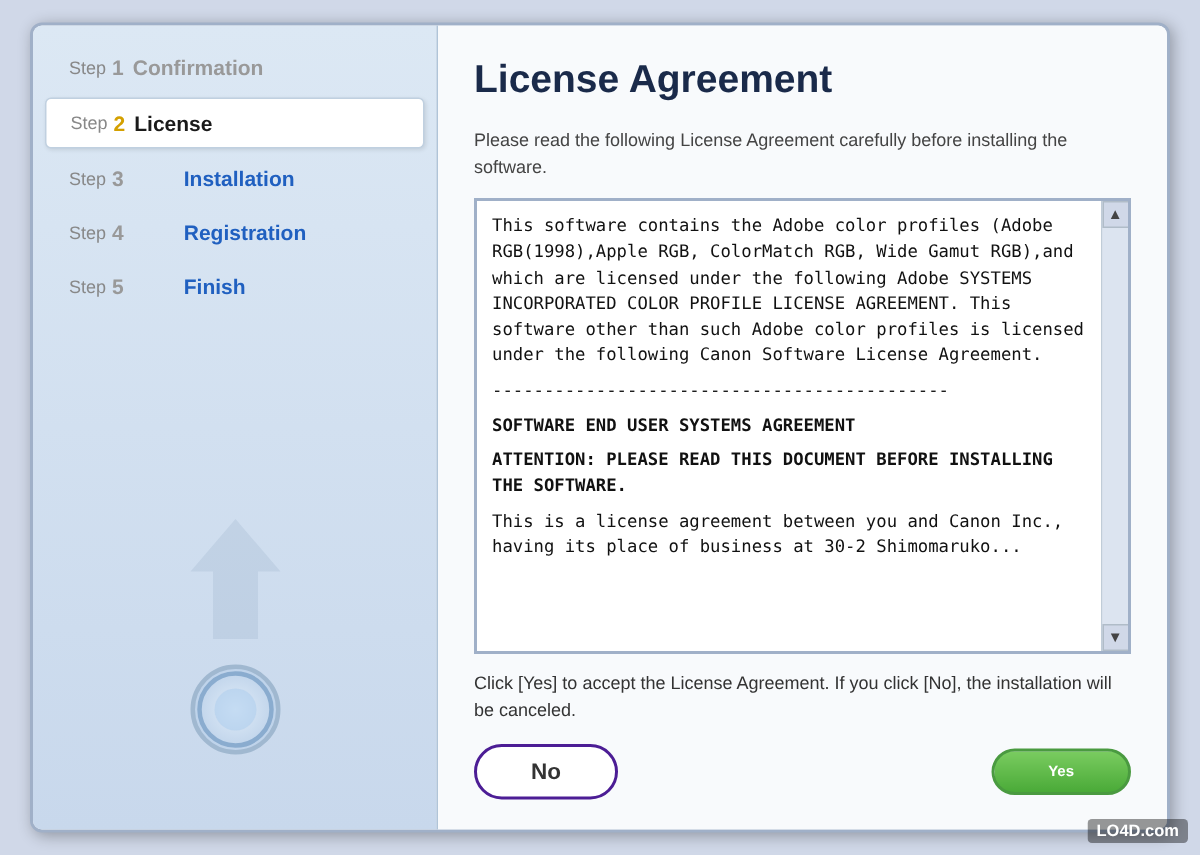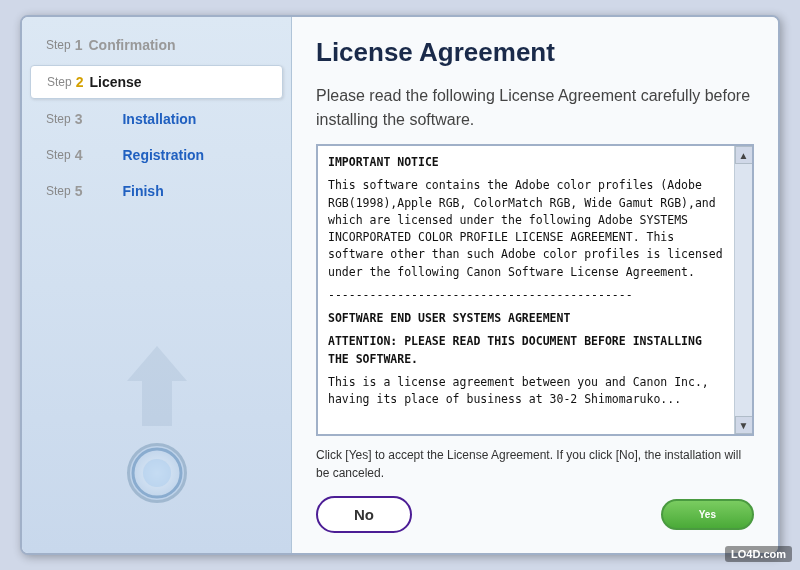--- a/index.html
+++ b/index.html
@@ -100,21 +100,21 @@
       padding: 20px 24px;
       background: #f8fafc;
     }
     .page-title {
       font-size: 26px;
       font-weight: bold;
       color: #1a2a4a;
       margin-bottom: 16px;
     }
     .page-subtitle {
-      font-size: 16px;
+      font-size: 12px;
       color: #444;
       margin-bottom: 12px;
       line-height: 1.5;
     }
     .license-box {
       border: 2px solid #a0b0c8;
       background: white;
       flex: 1;
       overflow: hidden;
       position: relative;
@@ -239,21 +239,20 @@
       </div>
     </div>
   </div>
 
   <div class="main-content">
     <div class="page-title">License Agreement</div>
     <div class="page-subtitle">Please read the following License Agreement carefully before installing the software.</div>
 
     <div class="license-box">
       <div class="license-text">
-        <p class="highlight-text">IMPORTANT NOTICE</p>
         <p>This software contains the Adobe color profiles (Adobe RGB(1998),Apple RGB, ColorMatch RGB, Wide Gamut RGB),and which are licensed under the following Adobe SYSTEMS INCORPORATED COLOR PROFILE LICENSE AGREEMENT. This software other than such Adobe color profiles is licensed under the following Canon Software License Agreement.</p>
         <p>--------------------------------------------</p>
         <p class="highlight-text">SOFTWARE END USER SYSTEMS AGREEMENT</p>
         <p class="highlight-text">ATTENTION: PLEASE READ THIS DOCUMENT BEFORE INSTALLING THE SOFTWARE.</p>
         <p>This is a license agreement between you and Canon Inc., having its place of business at 30-2 Shimomaruko...</p>
       </div>
       <div class="license-scrollbar">
         <div class="scroll-btn">
           <span>▲</span>
         </div>

